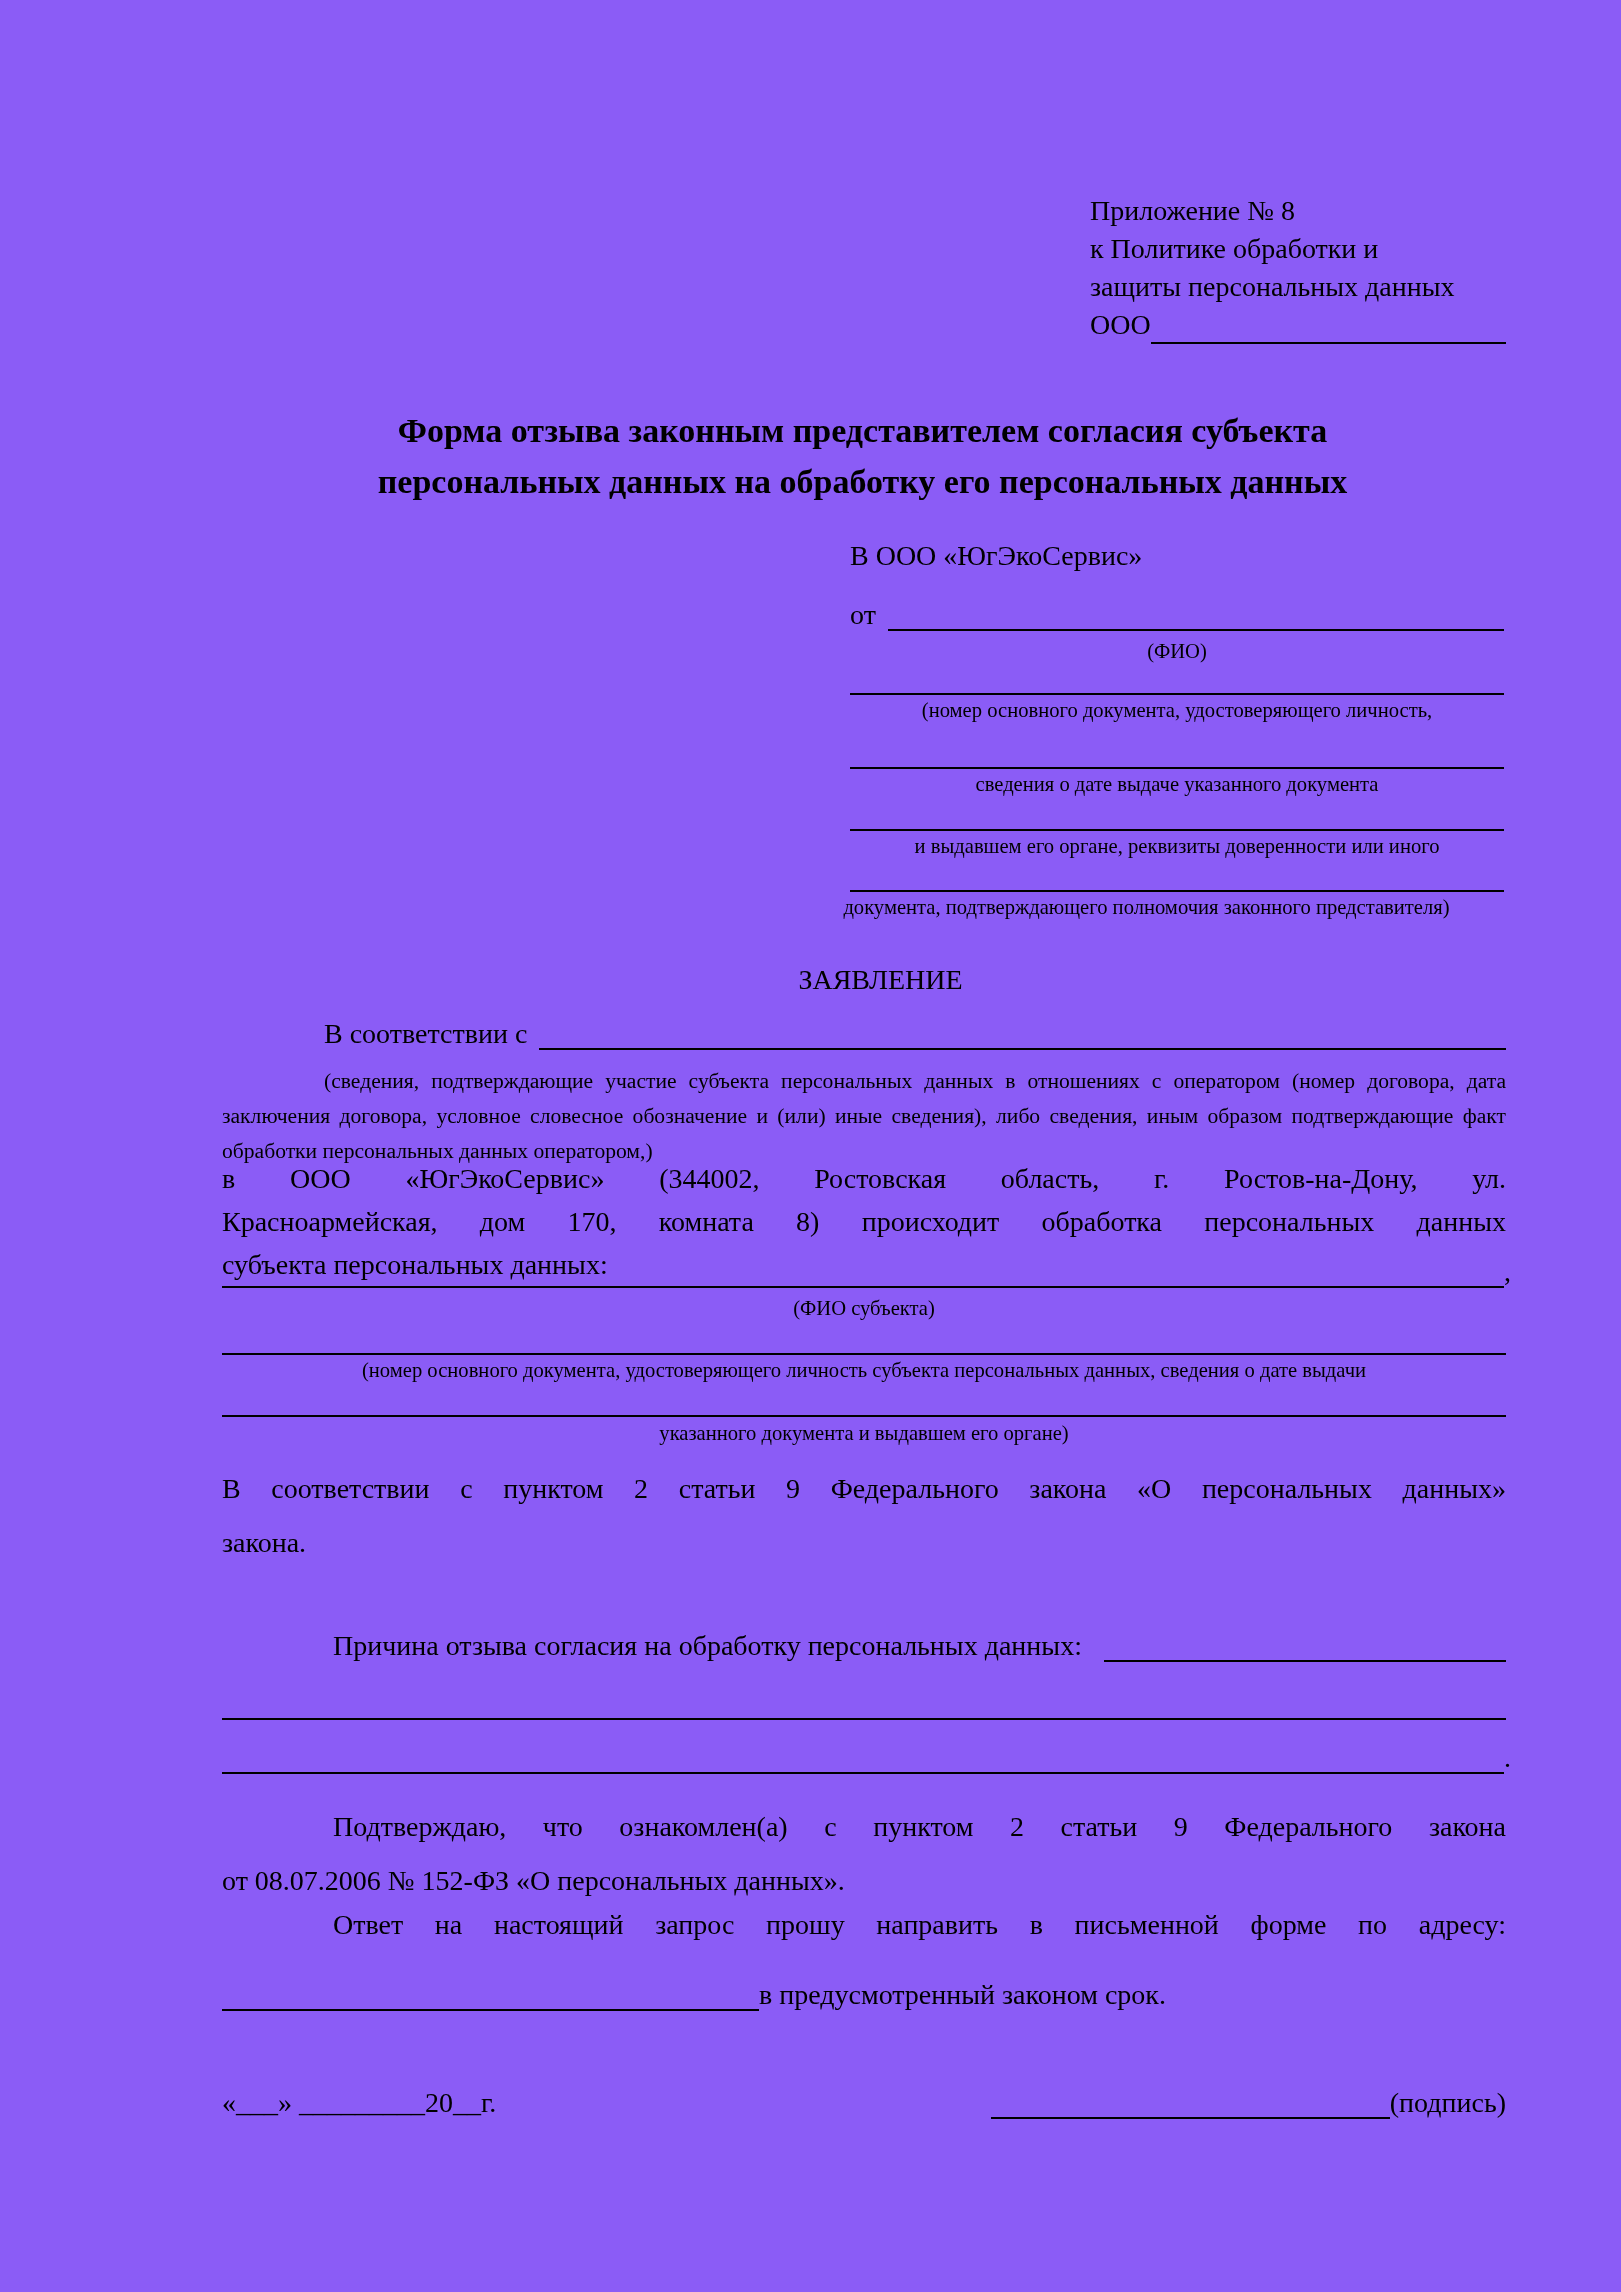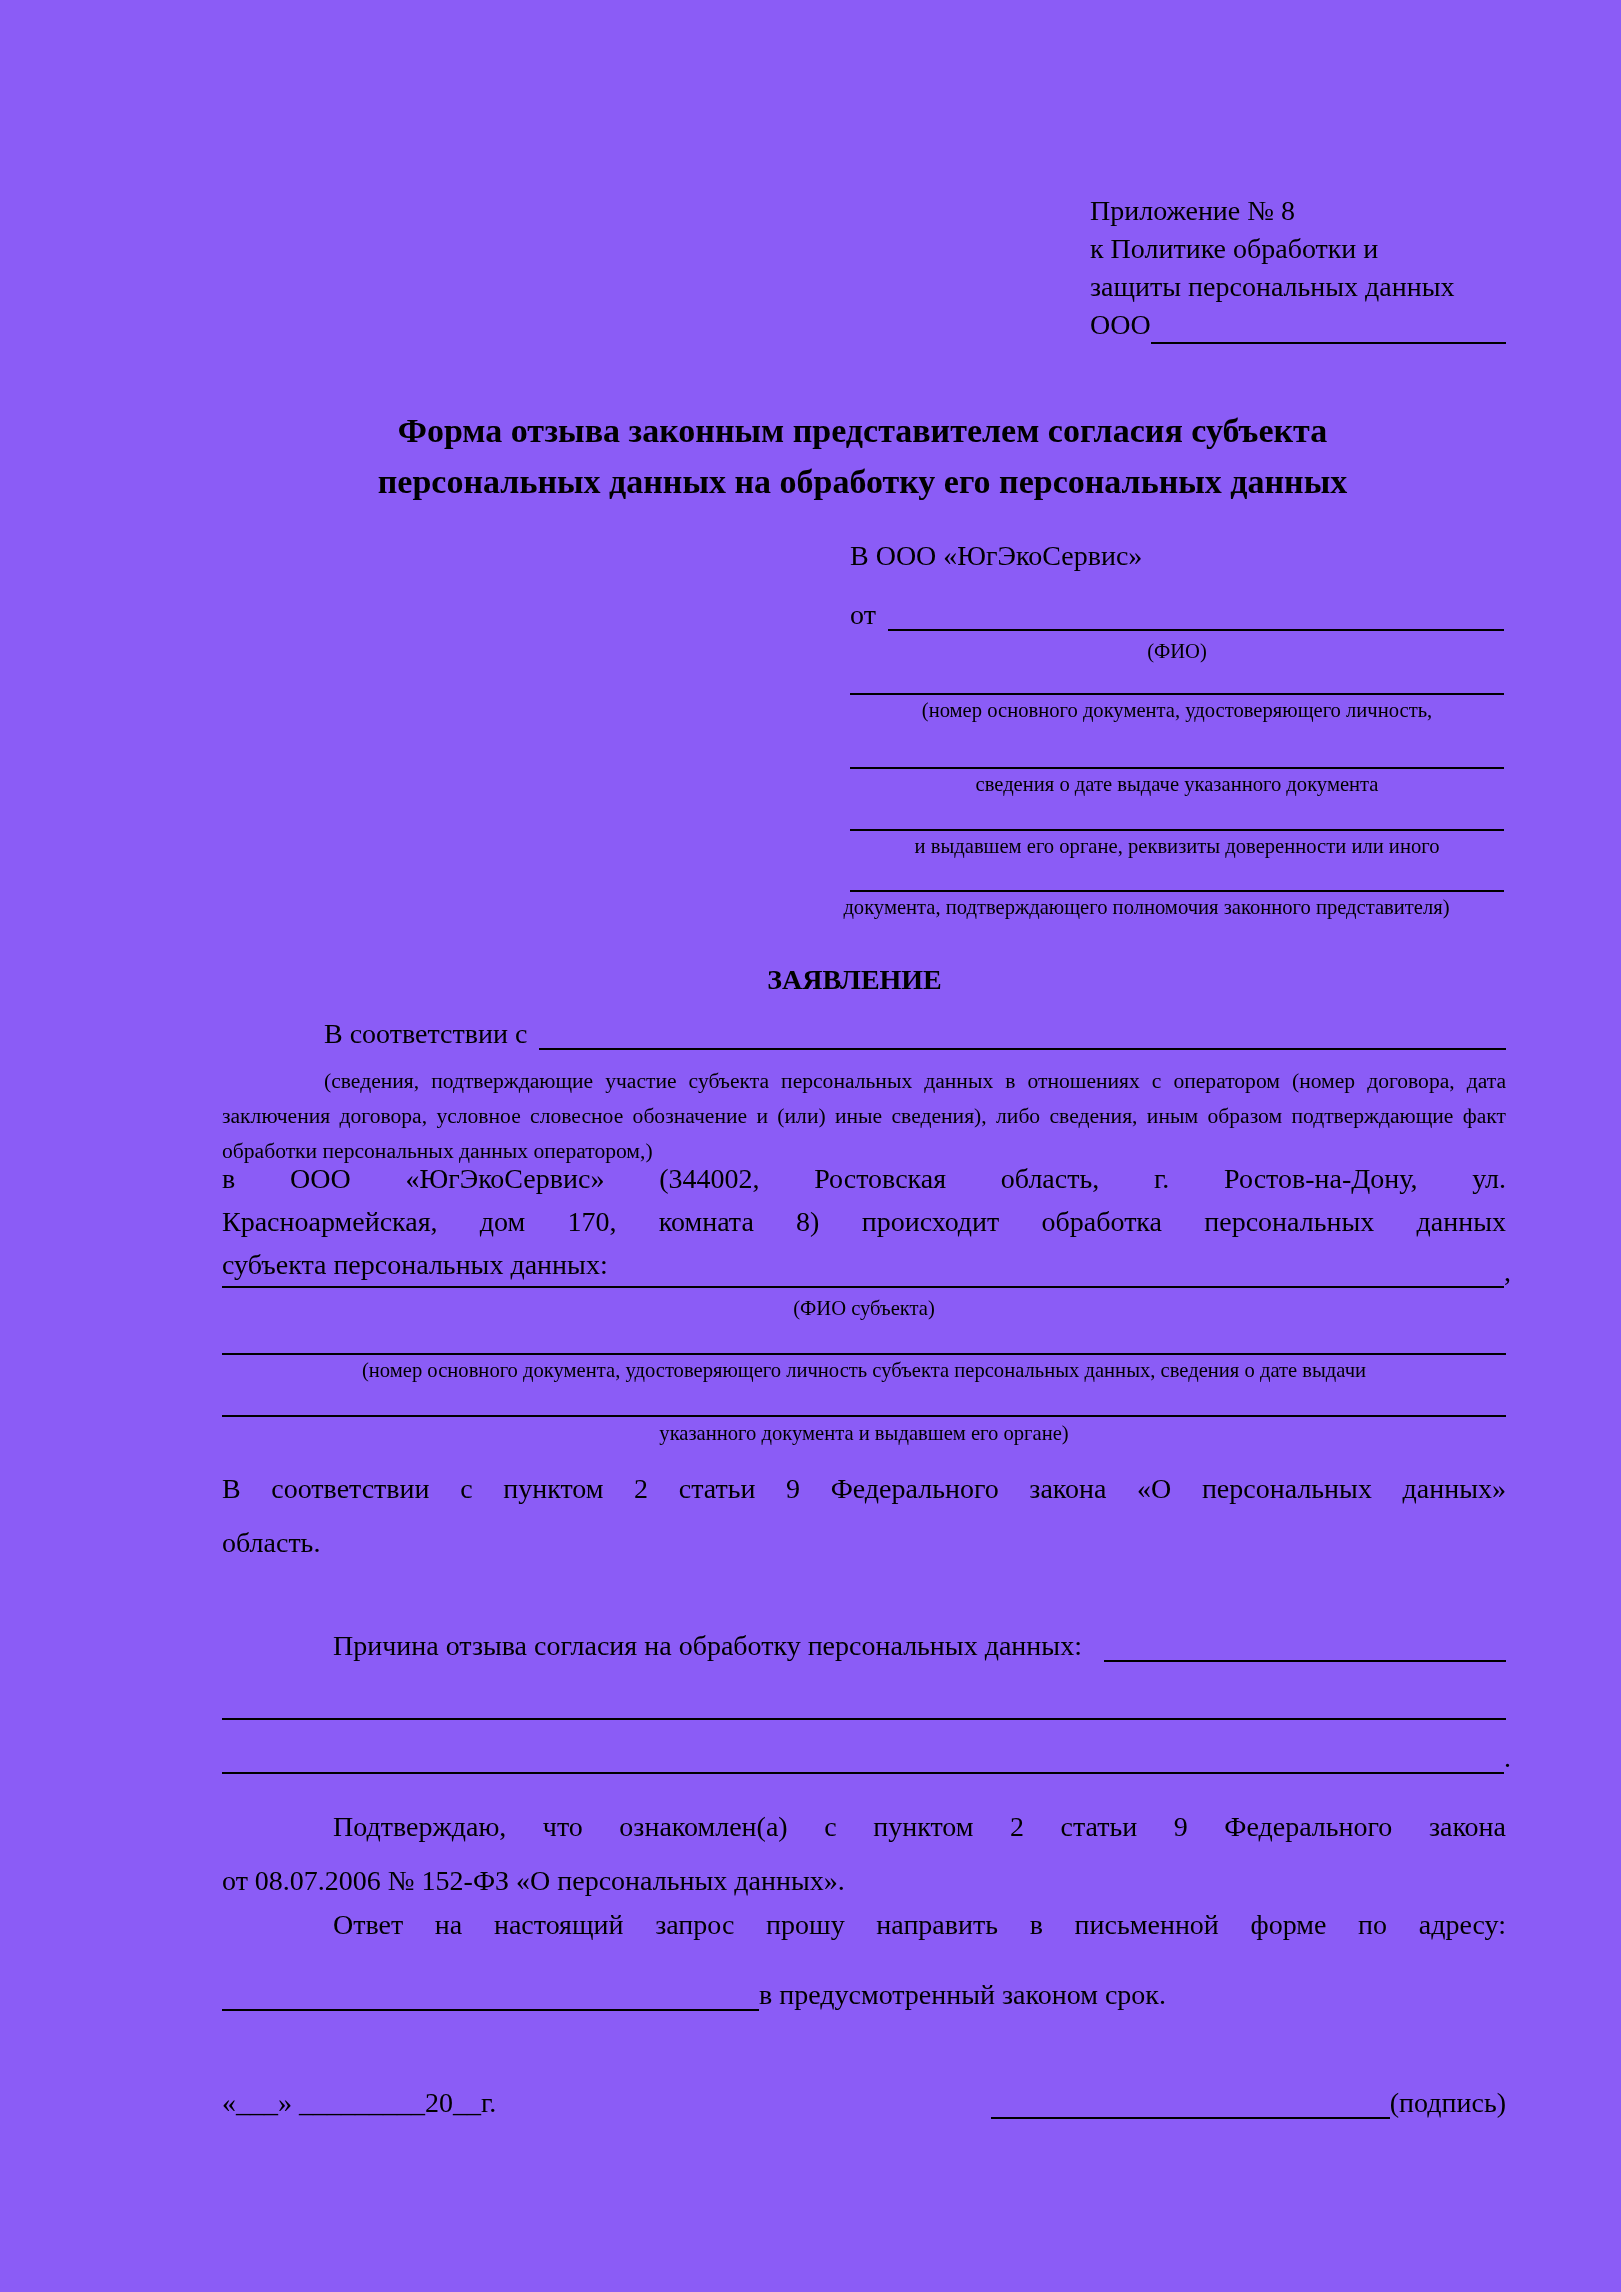--- a/index.html
+++ b/index.html
@@ -59,21 +59,21 @@
 
   <div class="abs rule" style="left:850px;top:767px;width:654px;"></div>
   <div class="abs caption" style="left:850px;top:772px;width:654px;">сведения о дате выдаче указанного документа</div>
 
   <div class="abs rule" style="left:850px;top:829px;width:654px;"></div>
   <div class="abs caption" style="left:850px;top:834px;width:654px;">и выдавшем его органе, реквизиты доверенности или иного</div>
 
   <div class="abs rule" style="left:850px;top:890px;width:654px;"></div>
   <div class="abs caption" style="left:774px;top:895px;width:745px;">документа, подтверждающего полномочия законного представителя)</div>
 
-  <div class="abs center" style="left:214px;top:964px;width:1281px;font-weight:bold;">ЗАЯВЛЕНИЕ</div>
+  <div class="abs center" style="left:240px;top:964px;width:1281px;">ЗАЯВЛЕНИЕ</div>
 
   <div class="abs row" style="left:222px;top:1017px;width:1284px;height:33px;">
     <span class="indent100"></span>
       <span style="margin-right:11.8px;">В соответствии с</span>
       <span class="blank"></span>
   </div>
 
   <div class="abs small-line" style="left:222px;top:1064px;width:1284px;">
     <div class="line-j" style="padding-left:102px;">(сведения, подтверждающие участие субъекта персональных данных в отношениях с оператором (номер договора, дата</div>
     <div class="line-j">заключения договора, условное словесное обозначение и (или) иные сведения), либо сведения, иным образом подтверждающие факт</div>
@@ -93,21 +93,21 @@
   <div class="abs caption" style="left:222px;top:1296px;width:1284px;">(ФИО субъекта)</div>
 
   <div class="abs rule" style="left:222px;top:1353px;width:1284px;"></div>
   <div class="abs caption" style="left:222px;top:1358px;width:1284px;">(номер основного документа, удостоверяющего личность субъекта персональных данных, сведения о дате выдачи</div>
 
   <div class="abs rule" style="left:222px;top:1415px;width:1284px;"></div>
   <div class="abs caption" style="left:222px;top:1421px;width:1284px;">указанного документа и выдавшем его органе)</div>
 
   <div class="abs wide-line" style="left:222px;top:1462px;width:1284px;">
     <div class="line-j">В соответствии с пунктом 2 статьи 9 Федерального закона «О персональных данных»</div>
-    <div>область.</div>
+    <div>закона.</div>
   </div>
 
   <div class="abs row" style="left:222px;top:1627px;width:1284px;height:35px;">
     <span class="indent113"></span>
       <span style="margin-right:22px;">Причина отзыва согласия на обработку персональных данных:</span>
       <span class="blank"></span>
   </div>
 
   <div class="abs rule" style="left:222px;top:1718px;width:1284px;"></div>
   <div class="abs row" style="left:222px;top:1741px;width:1289px;height:33px;">

